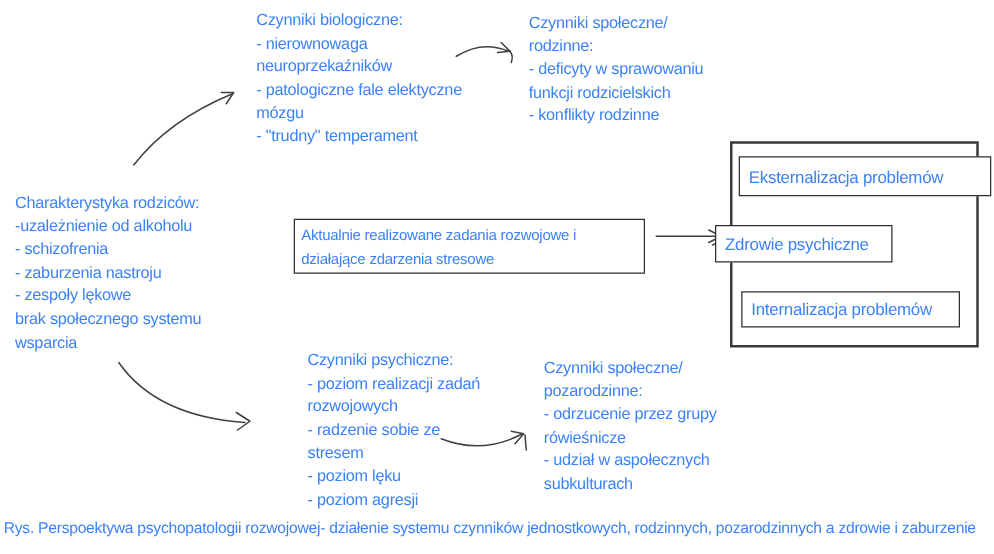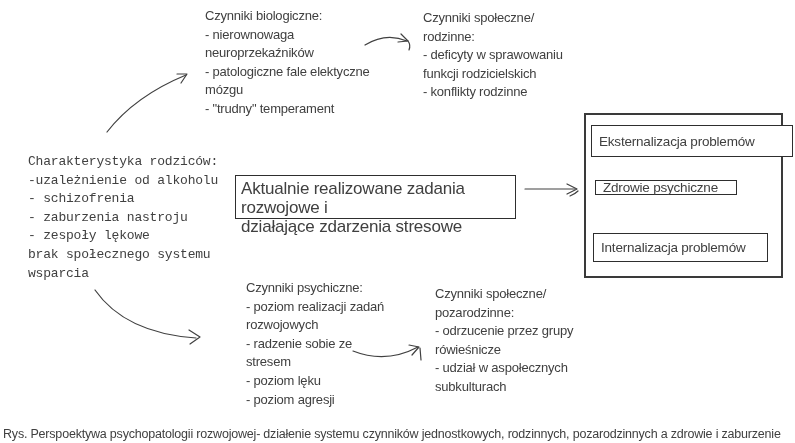--- a/index.html
+++ b/index.html
@@ -1,65 +1,64 @@
 <!DOCTYPE html>
 <html><head>
 <meta charset="utf-8">
 <style>
   html,body{margin:0;padding:0;background:#ffffff;}
   #canvas{
     position:relative;
     width:795px;height:443px;
     background:#ffffff;
     font-family:"Liberation Sans", sans-serif;
-    color:#404040;
+    color:#3b82f6;
     overflow:hidden;
   }
   .tblock{
     position:absolute;
     white-space:pre-line;
     font-size:13px;
     line-height:18.6px;
     letter-spacing:-0.2px;
   }
   #arrow-layer{position:absolute;left:0;top:0;width:795px;height:443px;}
   .arrow{stroke:#404040;stroke-width:1.2;fill:none;stroke-linecap:round;stroke-linejoin:round;}
   .box{
     position:absolute;
     border:1px solid #2e2e2e;
     box-sizing:border-box;
     background:#ffffff;
-    font-size:17px;
+    font-size:12px;
   }
   #tasks-box{
     left:235px;top:175px;width:281px;height:44px;
     padding:3px 5px;
     white-space:pre-line;
     line-height:19px;
     letter-spacing:-0.2px;
   }
   #outcomes-box{
     left:584px;top:113px;width:199px;height:165px;
     border:2px solid #3a3a3a;
   }
   .outcome{
     display:flex;align-items:center;
     padding-left:7px;
     font-size:13.5px;
     letter-spacing:-0.2px;
   }
   #outcome-externalization{left:591px;top:125px;width:202px;height:32px;}
-  #outcome-mental-health {left:595px;top:180px;width:142px;height:15px;}
+  #outcome-mental-health {left:572px;top:180px;width:142px;height:30px;}
   #outcome-internalization{left:593px;top:233px;width:175px;height:29px;text-align:right;}
   #caption{
     position:absolute;left:3px;top:415px;
     font-size:12.5px;
     letter-spacing:-0.2px;
     white-space:nowrap;
-    margin-top:12px;
   }
 </style>
 </head>
 <body>
 
 <div id="canvas">
 
   <svg id="arrow-layer" viewBox="0 0 795 443" xmlns="http://www.w3.org/2000/svg">
 
     <g>
@@ -97,21 +96,21 @@
 - patologiczne fale elektyczne
 mózgu
 - "trudny" temperament</div>
 
   <div class="tblock" style="left:423px;top:9px;">Czynniki społeczne/
 rodzinne:
 - deficyty w sprawowaniu
 funkcji rodzicielskich
 - konflikty rodzinne</div>
 
-  <div class="tblock" style="left:28px;top:153px;font-family:Liberation Mono, monospace;">Charakterystyka rodziców:
+  <div class="tblock" style="left:12px;top:153px;">Charakterystyka rodziców:
 -uzależnienie od alkoholu
 - schizofrenia
 - zaburzenia nastroju
 - zespoły lękowe
 brak społecznego systemu
 wsparcia</div>
 
   <div class="tblock" style="left:218px;top:279px;margin-left:28px;">Czynniki psychiczne:
 - poziom realizacji zadań
 rozwojowych

